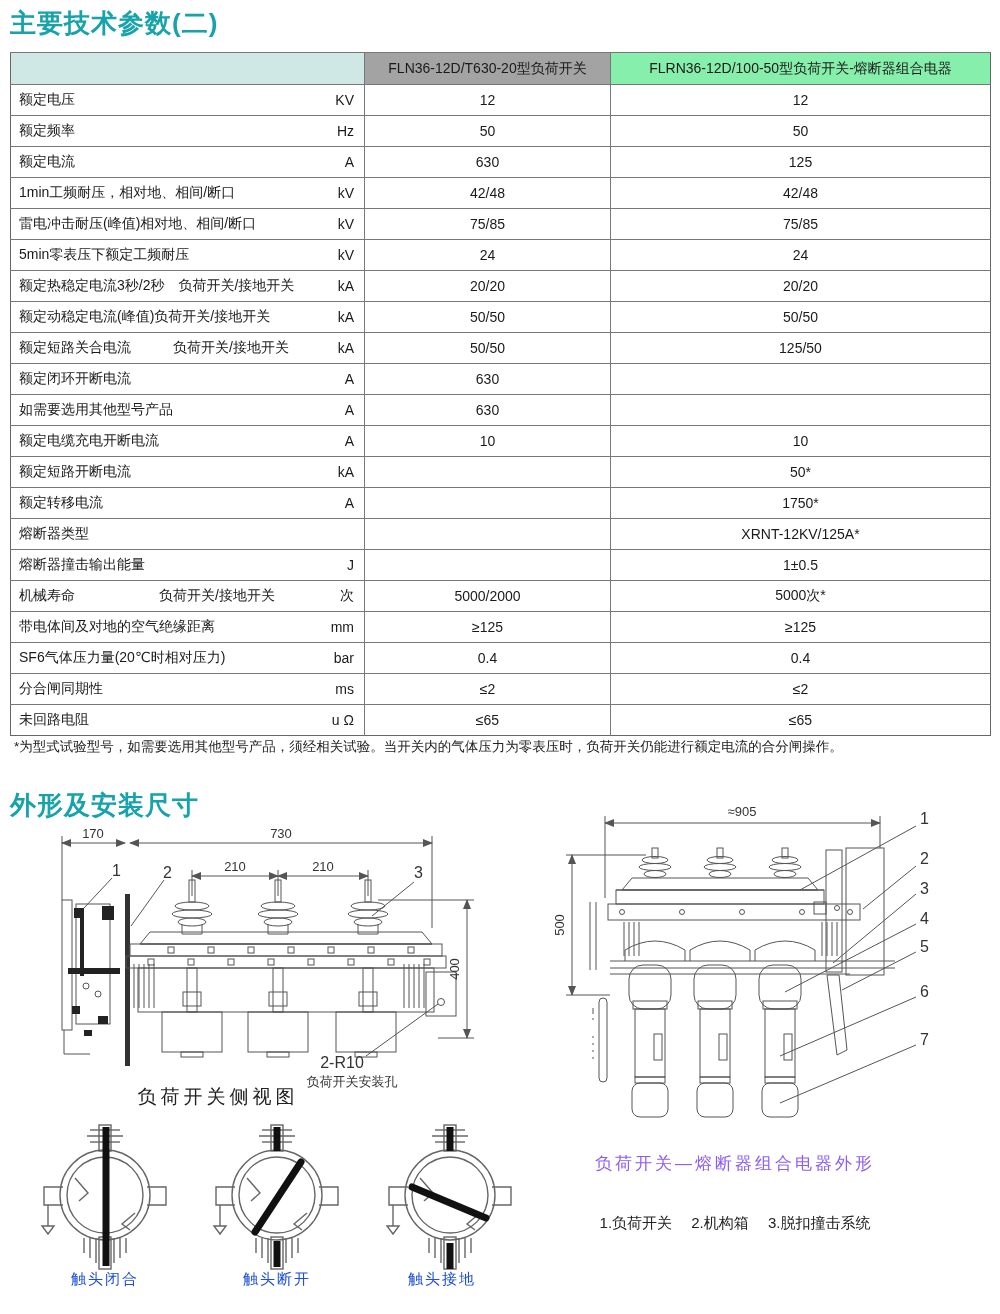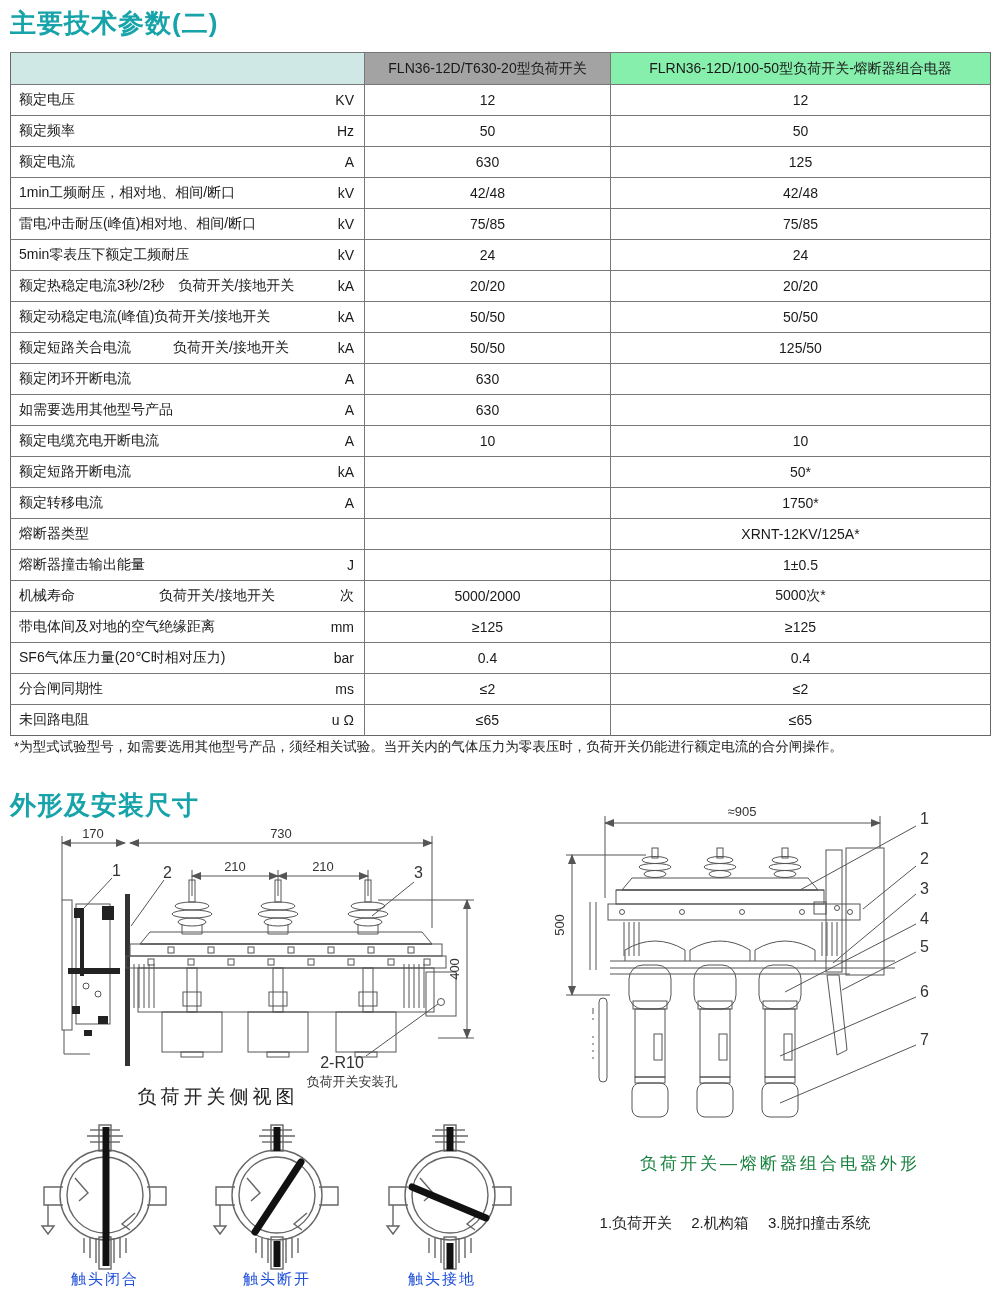--- a/index.html
+++ b/index.html
@@ -23,22 +23,22 @@
   .footnote{position:absolute;left:14px;top:738px;width:982px;font-size:13.5px;color:#222;}
 
   
   svg{position:absolute;overflow:visible;}
   svg text{fill:#333;stroke:none;font-family:"Liberation Sans","DejaVu Sans",sans-serif;}
   .dwg-caption{font-size:19px;letter-spacing:4px;fill:#222;}
   .dim-txt{font-size:13px;}
   .num-txt{font-size:16px;}
   .small-txt{font-size:13px;}
 
-  .combo-caption{position:absolute;left:550px;top:1152px;width:370px;text-align:right;
-                 font-size:17px;letter-spacing:3px;color:#15803d;}
+  .combo-caption{position:absolute;left:550px;top:1152px;width:370px;text-align:center;
+                 font-size:17px;letter-spacing:3px;color:#8b5cf6;}
   .legend{position:absolute;left:550px;width:370px;text-align:center;font-size:15px;color:#222;}
   #legend1{top:1186px;margin-top:28px;}
   #legend2{top:1210px;}
 
   .contact-caption{position:absolute;top:1270px;width:150px;text-align:center;
                    font-size:15px;letter-spacing:2px;color:#1d4ed8;}
 </style>
 </head>
 <body>
 

